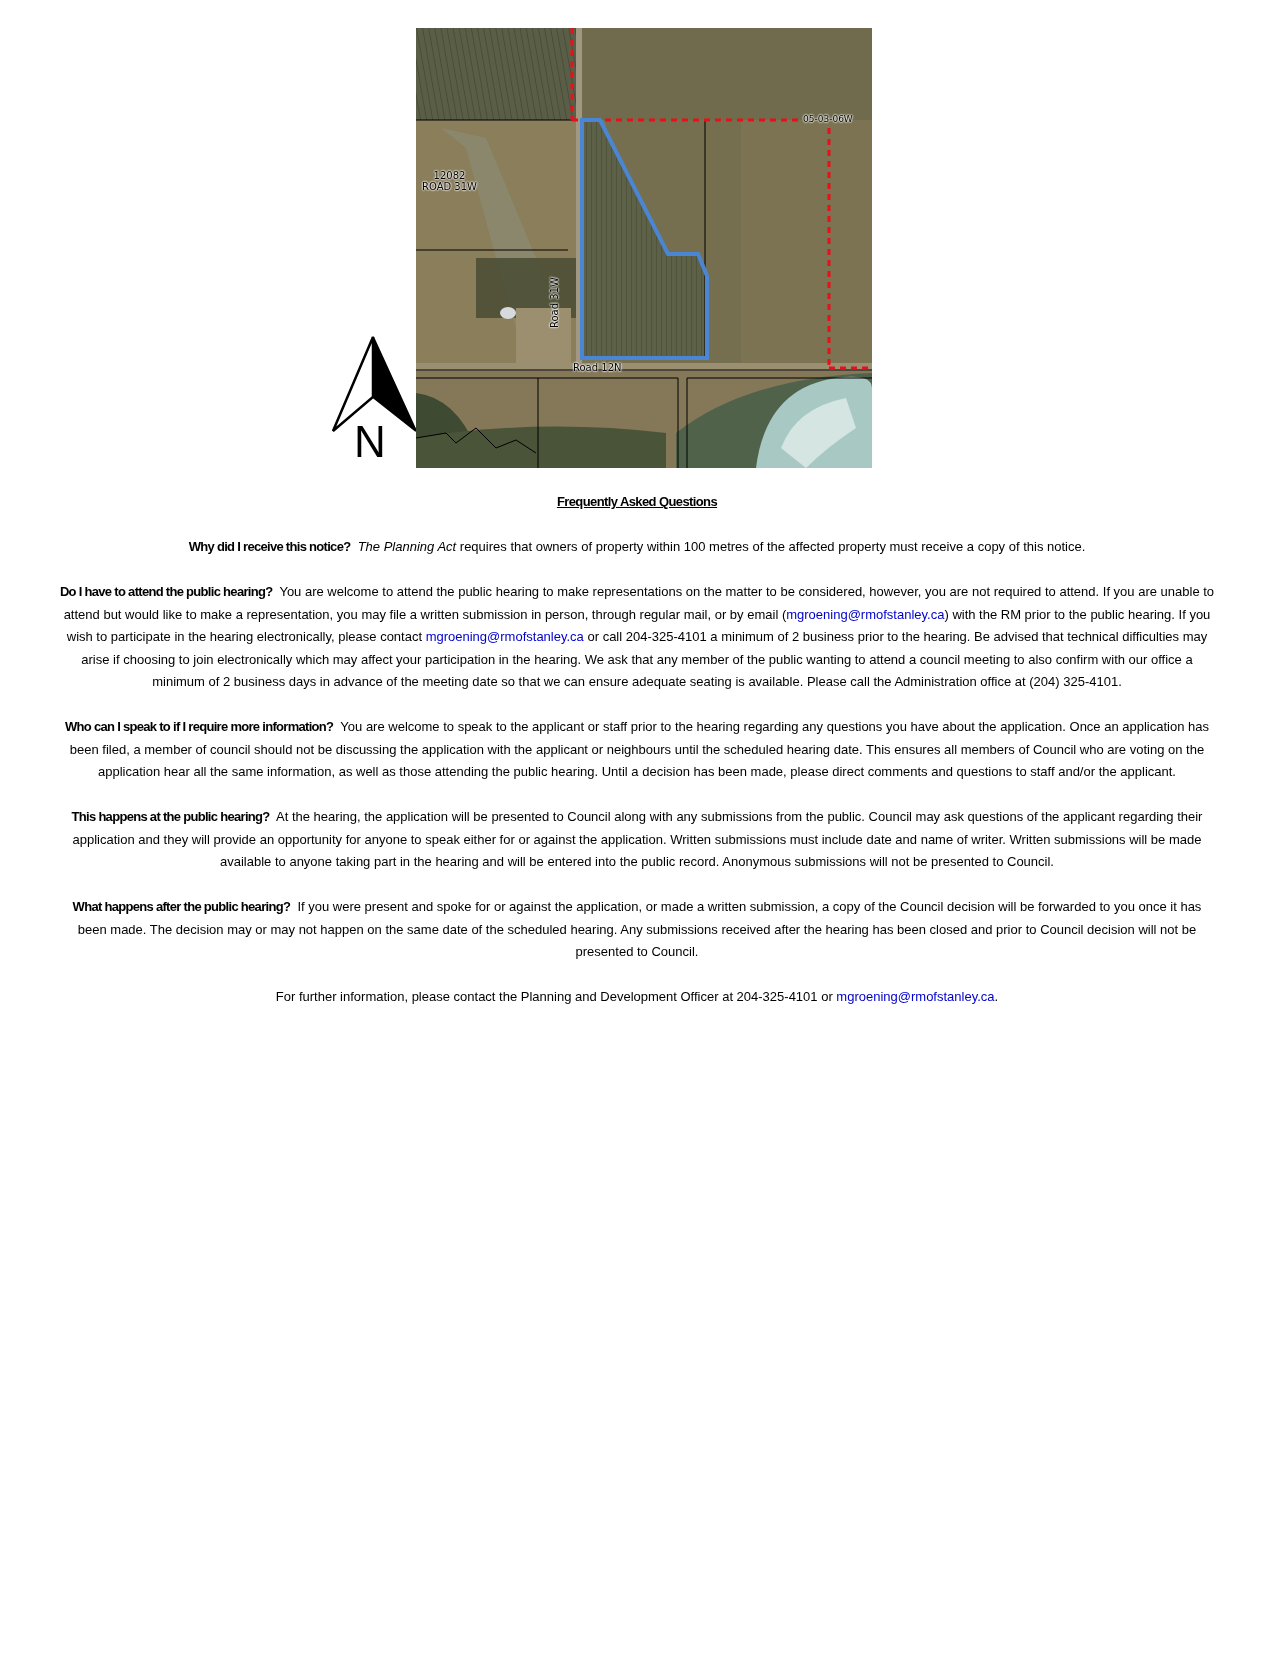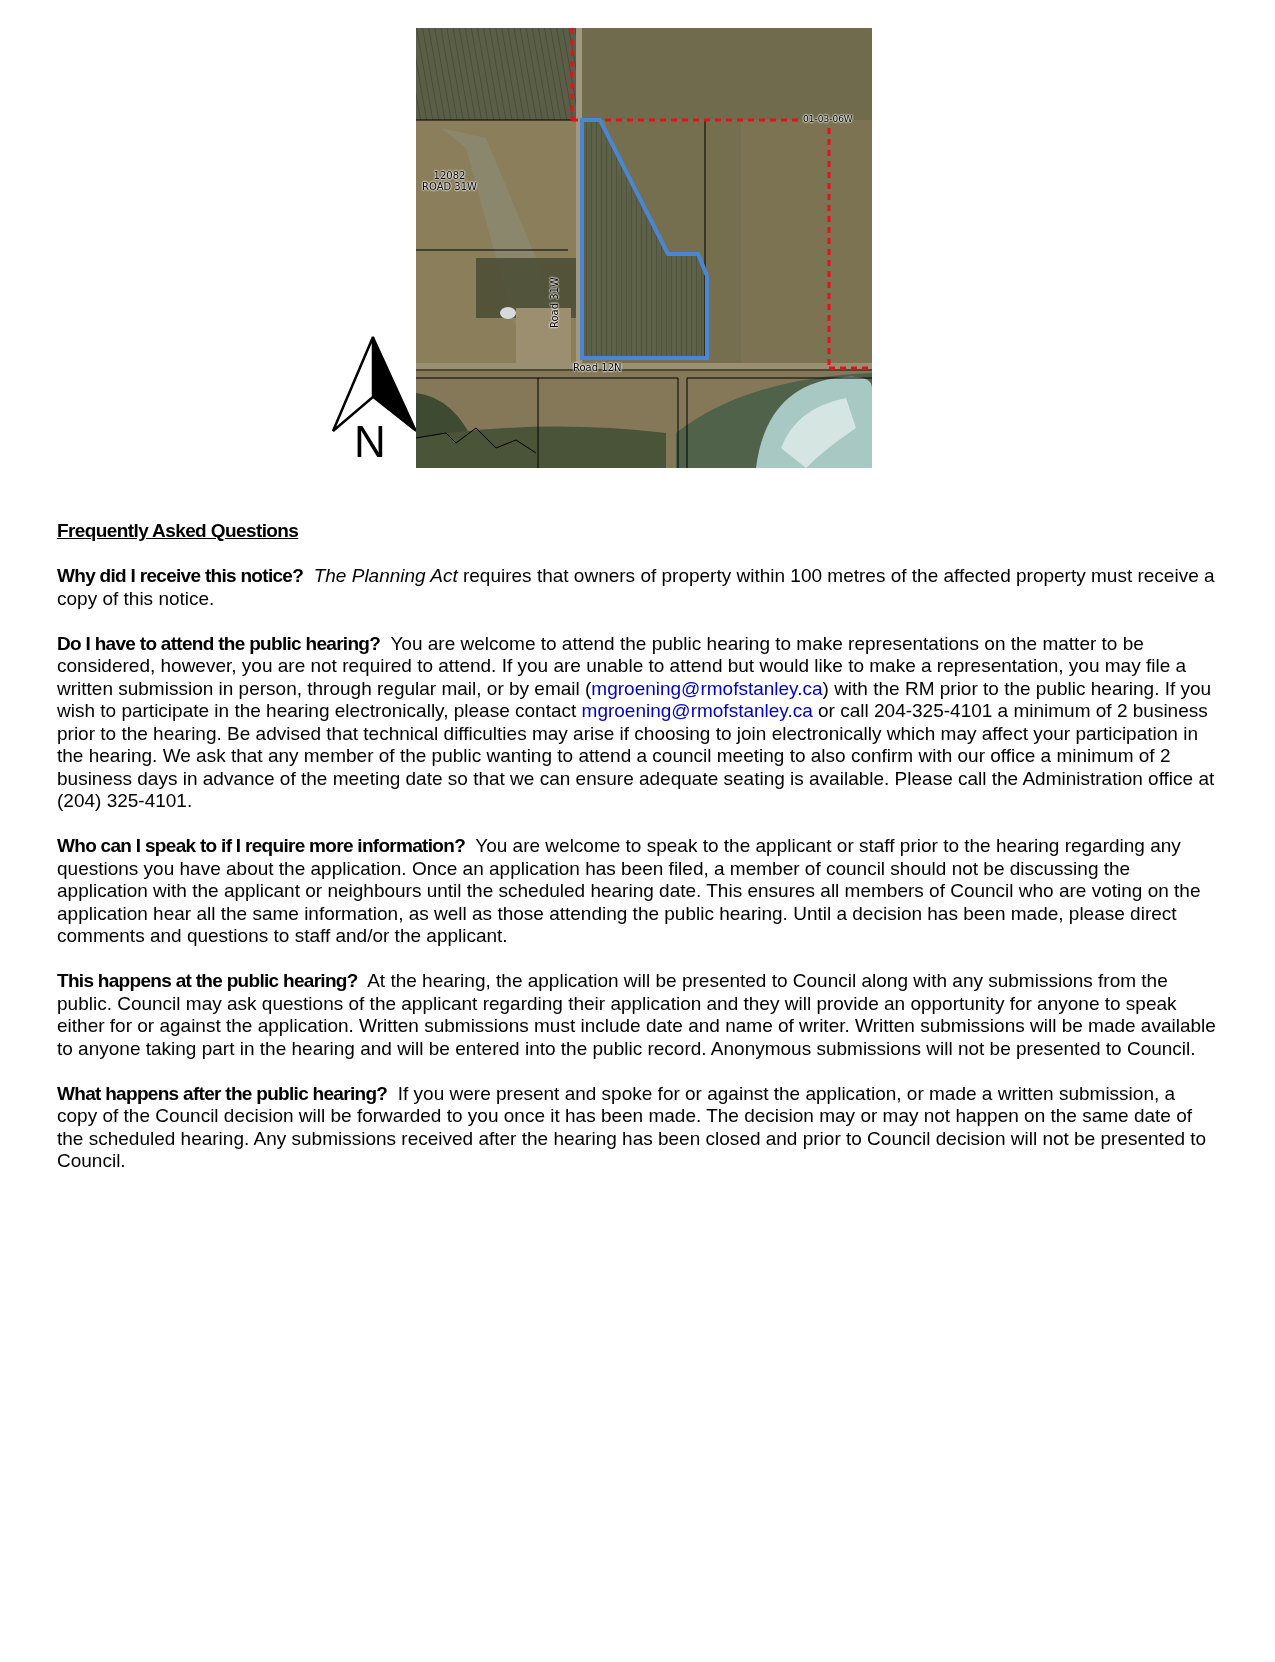--- a/index.html
+++ b/index.html
@@ -8,22 +8,22 @@
   .north-arrow { position: absolute; left: 330px; top: 335px; width: 92px; height: 132px; }
   .north-arrow svg { display: block; }
   .north-label { position: absolute; left: 354px; top: 420px; font-size: 44px; line-height: 44px;
                  font-family: "Liberation Sans", sans-serif; }
   .map { position: absolute; left: 416px; top: 28px; width: 456px; height: 440px; overflow: hidden;
          background: #6e6c4a; }
   .map svg { display: block; }
   .map-label { position: absolute; font-size: 10px; line-height: 11px; color: #000;
                text-shadow: 0 0 2px #fff, 0 0 2px #fff, 0 0 2px #fff; text-align: center;
                font-family: "DejaVu Sans", sans-serif; white-space: nowrap; }
-  .content { position: absolute; left: 57px; top: 520px; width: 1160px; font-size: 19px;
-             line-height: 22.5px; }
+  .content { position: absolute; left: 57px; top: 491px; width: 1160px; font-size: 13px;
+             line-height: 22.5px; text-align: center; }
   .content p { margin: 0 0 22.5px 0; }
   .faq-title { font-weight: bold; text-decoration: underline; letter-spacing: -0.6px; margin-bottom: 22.5px; }
   .q { font-weight: bold; letter-spacing: -0.7px; }
   .act { font-style: italic; }
   a.email { color: #0000cc; }
 </style>
 </head>
 <body>
 
 <div class="north-arrow">
@@ -90,21 +90,21 @@
       <line x1="413" y1="100" x2="413" y2="340"></line>
       <line x1="413" y1="340" x2="456" y2="340"></line>
     </g>
 
     <polygon points="166,92 184,92 252,226 282,226 291,248 291,330 166,330" fill="none" stroke="#4a86d4" stroke-width="4"></polygon>
   </svg>
   <div class="map-label" style="left:6px; top:142px;">
     <div>12082</div>
     <div>ROAD 31W</div>
   </div>
-  <div class="map-label" style="left:387px; top:86px; font-size:9px;">01-03-06W</div>
+  <div class="map-label" style="left:387px; top:86px; font-size:9px;">05-03-06W</div>
   <div class="map-label" style="left:133px; top:300px; transform: rotate(-90deg); transform-origin: left top;">Road 31W</div>
   <div class="map-label" style="left:146px; top:334px;margin-left:11px;">Road 12N</div>
 </div>
 
 <div class="content">
   <p class="faq-title">Frequently Asked Questions</p>
 
   <p>
     <span class="q">Why did I receive this notice?</span>&nbsp;
     <span class="act">The Planning Act</span><span> requires that owners of property within 100 metres of the affected property must receive a copy of this notice.</span>
@@ -123,13 +123,16 @@
   <p>
     <span class="q">This happens at the public hearing?</span>&nbsp;
     <span>At the hearing, the application will be presented to Council along with any submissions from the public.  Council may ask questions of the applicant regarding their application and they will provide an opportunity for anyone to speak either for or against the application.  Written submissions must include date and name of writer. Written submissions will be made available to anyone taking part in the hearing and will be entered into the public record. Anonymous submissions will not be presented to Council.</span>
   </p>
 
   <p>
     <span class="q">What happens after the public hearing?</span>&nbsp;
     <span>If you were present and spoke for or against the application, or made a written submission, a copy of the Council decision will be forwarded to you once it has been made.  The decision may or may not happen on the same date of the scheduled hearing.  Any submissions received after the hearing has been closed and prior to Council decision will not be presented to Council.</span>
   </p>
 
+  <p>
+    <span>For further information, please contact the Planning and Development Officer at 204-325-4101 or </span><a class="email">mgroening@rmofstanley.ca</a><span>.</span>
+  </p>
 </div>
 
 </body></html>

